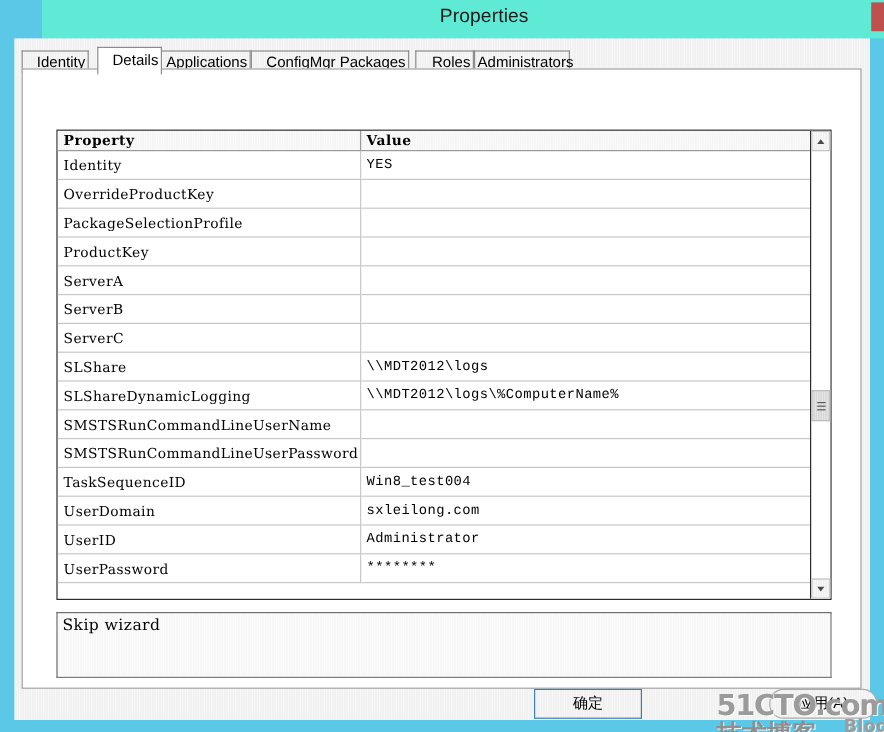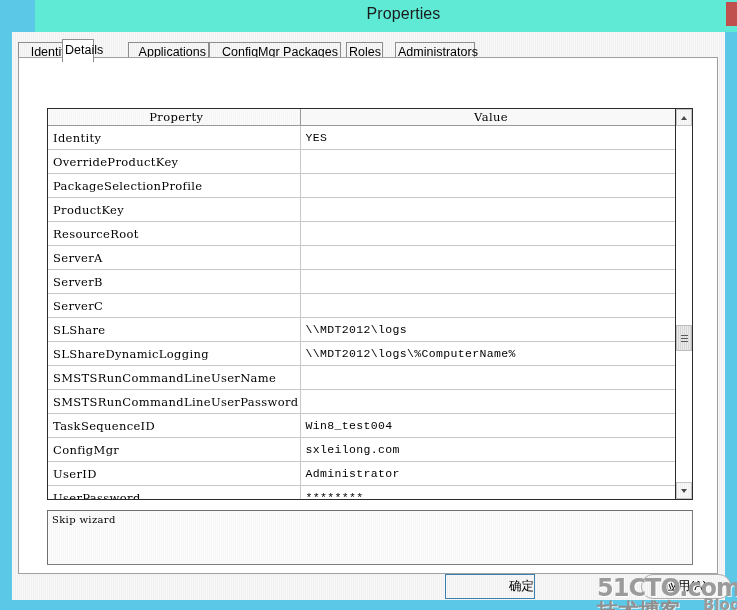--- a/index.html
+++ b/index.html
@@ -151,22 +151,22 @@
   table.grid col.c-prop { width: 252px; }
   table.grid col.c-val  { width: 377px; }
 
   table.grid thead th {
     height: 16px;
     background: #f5f5f5;
     background-image: linear-gradient(90deg, rgba(255,255,255,.6) 1px, rgba(0,0,0,0) 1px);
     background-size: 2px 2px;
     border-right: 1px solid #9a9a9a;
     border-bottom: 1px solid #9a9a9a;
-    font-weight: normal;
-    text-align: center;
+    font-weight: bold;
+    text-align: left;
     padding: 0 0 0 5px;
     color: #000;
     font-size: 11.5px;
     letter-spacing: .4px;
   }
   table.grid tbody td {
     height: 23px;
     border-right: 1px solid #c8c8c8;
     border-bottom: 1px solid #c8c8c8;
     padding: 0 0 0 5px;
@@ -246,21 +246,21 @@
     width: 646px;
     height: 55px;
     box-sizing: border-box;
     border: 1px solid #7d7d7d;
     border-top-color: #6e6e6e;
     border-left-color: #6e6e6e;
     background: #f7f7f7;
     background-image: linear-gradient(90deg, rgba(255,255,255,.65) 1px, rgba(0,0,0,0) 1px);
     background-size: 2px 2px;
     font-family: "DejaVu Serif", "Liberation Serif", serif;
-    font-size: 10px;
+    font-size: 13px;
     color: #000;
     padding: 3px 4px;
     letter-spacing: .35px;
     overflow: hidden;
   }
 
   
   .dlg-button {
     position: absolute;
     top: 542px;
@@ -272,21 +272,21 @@
     background-size: 2px 2px;
     border: 1px solid #acacac;
     font-size: 12.5px;
     color: #000;
     line-height: 23px;
     text-align: center;
     cursor: pointer;
     font-family: "Liberation Sans", sans-serif;
     padding: 0;
   }
-  #btn-ok     { left: 433px; border-color: #3c7fb1; text-align: right; }
+  #btn-ok     { left: 433px; border-color: #3c7fb1; }
   #btn-cancel { left: 531px; }
   #btn-apply  { left: 629px; border-radius: 12px; }
 
   
   #watermark {
     position: absolute;
     left: 585px;
     top: 542px;
     width: 152px;
     height: 50px;
@@ -332,24 +332,24 @@
 
   <div id="titlebar">
     <div id="title-text">Properties</div>
     <button id="close-button">X</button>
   </div>
 
   <div id="dialog-body">
 
     <div id="tabstrip">
         <div class="tab" style="left: 0px; width: 56px;">Identity</div>
-        <div class="tab selected" style="left: 44px; width: 32px;">Details</div>
+        <div class="tab selected" style="left: 63px; width: 54px;">Details</div>
         <div class="tab" style="left: 110px; width: 81px;">Applications</div>
         <div class="tab" style="left: 191px; width: 132px;">ConfigMgr Packages</div>
-        <div class="tab" style="left: 328px; width: 37px;">Roles</div>
+        <div class="tab" style="left: 328px; width: 49px;">Roles</div>
         <div class="tab" style="left: 377px; width: 80px;">Administrators</div>
       </div>
 
     <div id="tabpage">
 
       <div id="proplist">
         <div id="grid">
           <table class="grid">
             <colgroup>
               <col class="c-prop">
@@ -372,24 +372,20 @@
                 </tr>
                 <tr>
                   <td class="prop">PackageSelectionProfile</td>
                   <td class="val"></td>
                 </tr>
                 <tr>
                   <td class="prop">ProductKey</td>
                   <td class="val"></td>
                 </tr>
                 <tr>
-                  <td class="prop">ResourceRoot</td>
-                  <td class="val"></td>
-                </tr>
-                <tr>
                   <td class="prop">ServerA</td>
                   <td class="val"></td>
                 </tr>
                 <tr>
                   <td class="prop">ServerB</td>
                   <td class="val"></td>
                 </tr>
                 <tr>
                   <td class="prop">ServerC</td>
                   <td class="val"></td>
@@ -408,21 +404,21 @@
                 </tr>
                 <tr>
                   <td class="prop">SMSTSRunCommandLineUserPassword</td>
                   <td class="val"></td>
                 </tr>
                 <tr>
                   <td class="prop">TaskSequenceID</td>
                   <td class="val">Win8_test004</td>
                 </tr>
                 <tr>
-                  <td class="prop">ConfigMgr</td>
+                  <td class="prop">UserDomain</td>
                   <td class="val">sxleilong.com</td>
                 </tr>
                 <tr>
                   <td class="prop">UserID</td>
                   <td class="val">Administrator</td>
                 </tr>
                 <tr>
                   <td class="prop">UserPassword</td>
                   <td class="val">********</td>
                 </tr>

